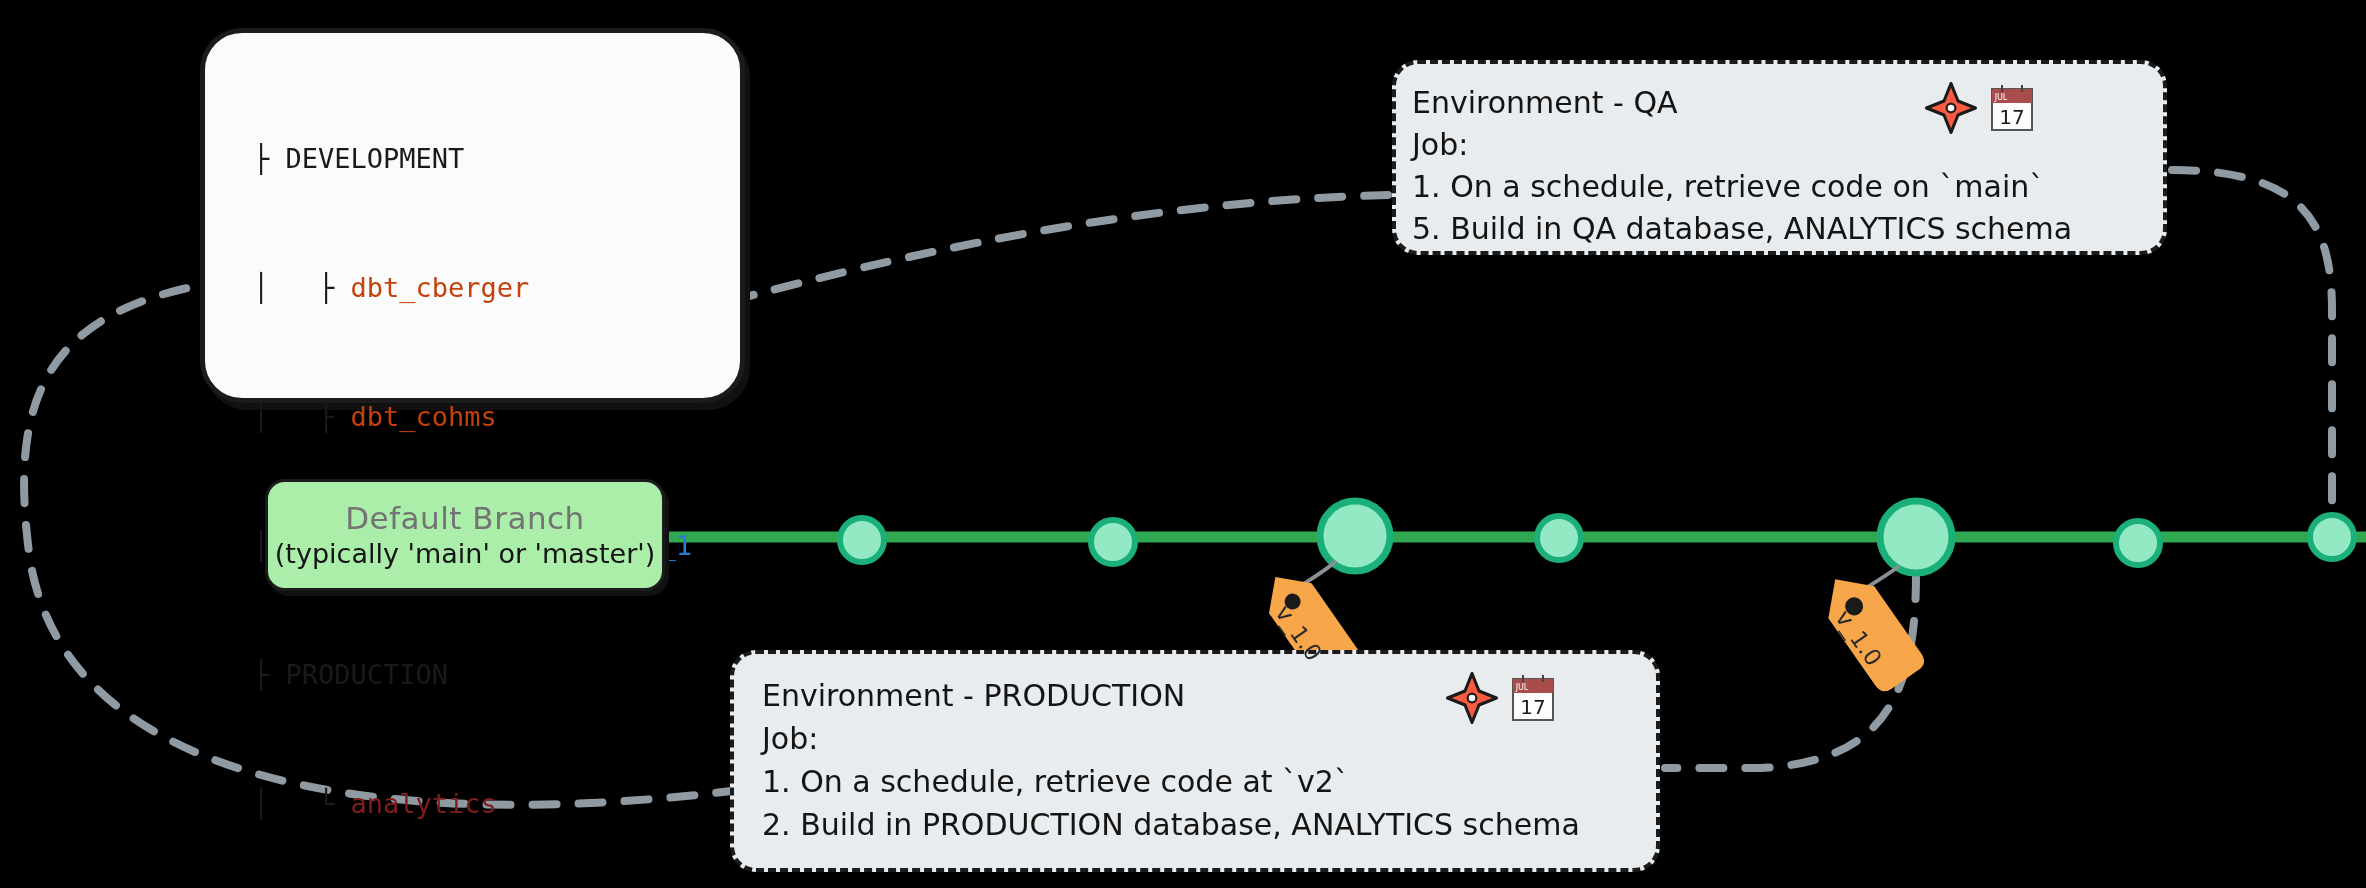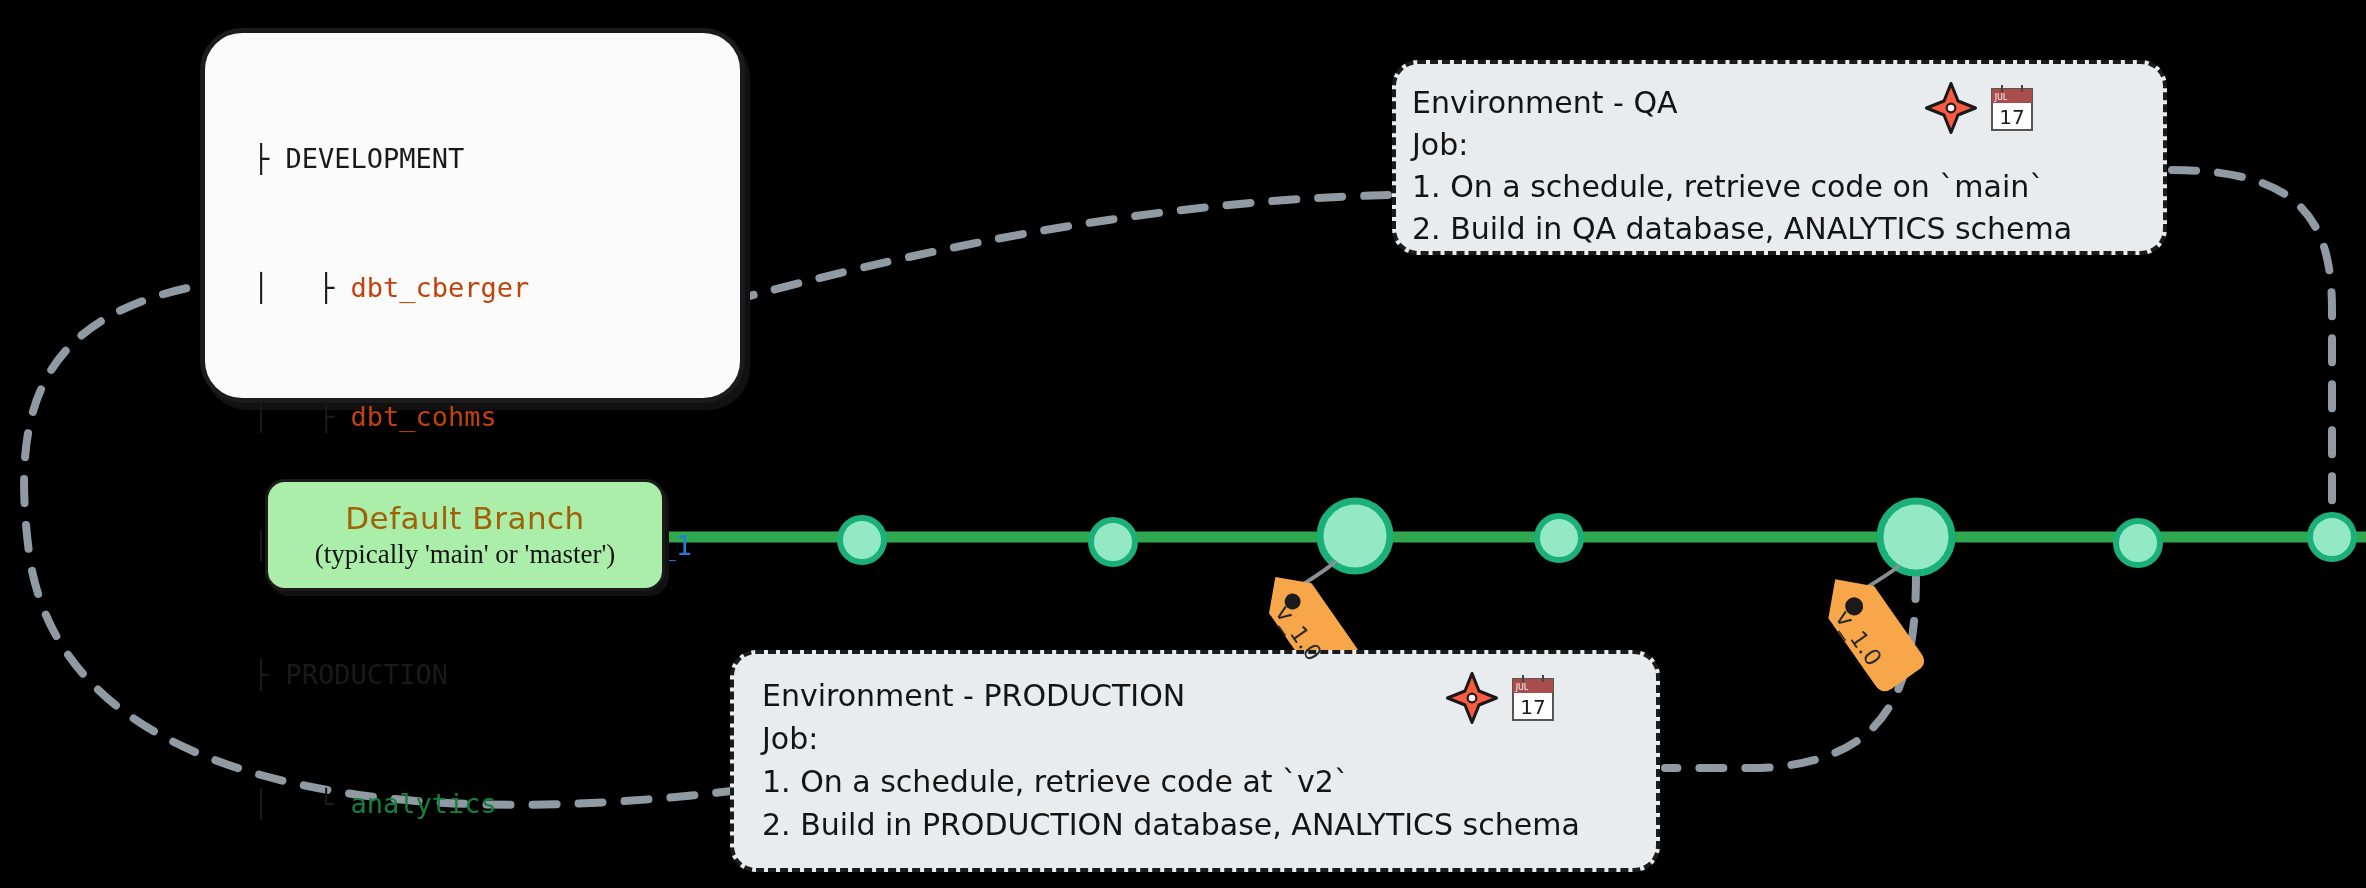--- a/index.html
+++ b/index.html
@@ -29,21 +29,21 @@
     font-family:"DejaVu Sans Mono","Liberation Mono",monospace;
     font-size:27px;
     line-height:43px;
     white-space:pre;
     letter-spacing:0px;
   }
   .tree-row{height:43px;color:#1a1a1a;}
   .t-plain{color:#1a1a1a;}
   .t-orange{color:#c2410c;}
   .t-blue{color:#2979d6;}
-  .t-green{color:#15803d;}
+  .t-green{color:#7f1d1d;}
 
   
   .env-card{
     position:absolute;
     background:#e8ecef;
     border:4px dashed #1b1b1b;
     border-radius:26px;
     box-sizing:border-box;
     font-family:"DejaVu Sans","Liberation Sans",sans-serif;
   }
@@ -83,30 +83,29 @@
     background:#aaeeaa;
     border:3px solid #1b1b1b;
     border-radius:20px;
     box-shadow:4px 5px 0 #111;
     box-sizing:border-box;
     display:flex;flex-direction:column;
     align-items:center;justify-content:center;
     font-family:"DejaVu Sans","Liberation Sans",sans-serif;
   }
   .branch-title{
-    color:#a16207;
+    color:#737373;
     font-size:31px;
     line-height:38px;
     letter-spacing:.5px;
   }
   .branch-sub{
     color:#141414;
     font-size:27px;
     line-height:34px;
-    font-family:Liberation Serif, serif;
   }
   .vtag-label{
     position:absolute;
     font-family:"DejaVu Sans","Liberation Sans",sans-serif;
     font-size:23px;
     color:#2a2a2a;
     transform-origin:center center;
     white-space:nowrap;
   }
 </style>
@@ -186,21 +185,21 @@
         <text x="12" y="17" font-size="8" fill="#ffffff" font-family="DejaVu Sans, sans-serif" text-anchor="middle">JUL</text>
         <text x="23" y="41" font-size="20" fill="#1a1a1a" font-family="DejaVu Sans, sans-serif" text-anchor="middle">17</text>
         <line x1="13" y1="2" x2="13" y2="9" stroke="#444" stroke-width="2"></line>
         <line x1="33" y1="2" x2="33" y2="9" stroke="#444" stroke-width="2"></line>
       </svg>
     </div>
     <div class="env-lines">
       <div class="env-line">Environment - QA</div>
       <div class="env-line">Job:</div>
       <div class="env-line">1. On a schedule, retrieve code on `main`</div>
-      <div class="env-line">2. Build in QA database, ANALYTICS schema</div>
+      <div class="env-line">5. Build in QA database, ANALYTICS schema</div>
     </div>
   </div>
 
   <div class="env-card env-prod">
     <div class="env-icons">
       <svg class="icon-dbt" viewBox="0 0 64 64">
         <path d="M32 4 L40 24 L60 32 L40 40 L32 60 L24 40 L4 32 L24 24 Z" fill="#fb5c41" stroke="#1a1a1a" stroke-width="3.5" stroke-linejoin="round"></path>
         <circle cx="32" cy="32" r="5" fill="#fbfbfb" stroke="#1a1a1a" stroke-width="2.5"></circle>
       </svg>
       <svg class="icon-cal" viewBox="0 0 46 50">

